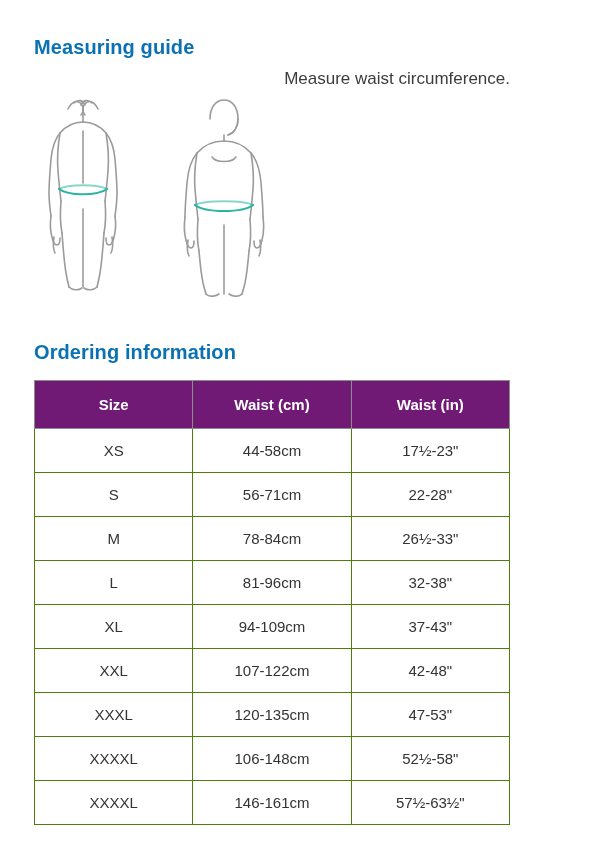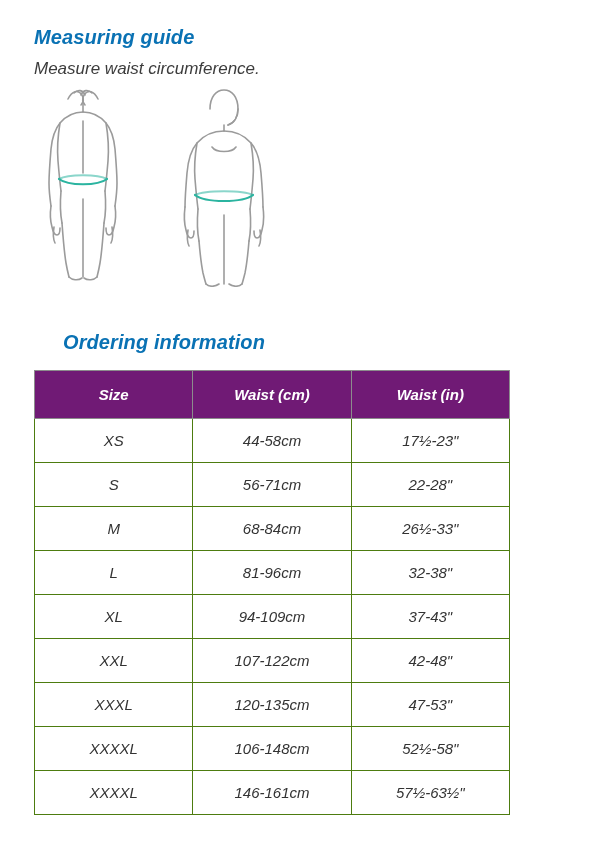--- a/index.html
+++ b/index.html
@@ -9,45 +9,44 @@
   }
   body {
     width: 605px;
     height: 868px;
     font-family: "Liberation Sans", sans-serif;
     color: #333333;
     position: relative;
     overflow: hidden;
   }
   .page {
-    padding: 26px 34px 0 34px;
+    padding: 36px 34px 0 34px;
     box-sizing: border-box;
     width: 544px;
-    font-style: italic;
   }
   .section-title {
     color: #0a72b4;
     font-size: 20px;
     font-weight: bold;
     margin: 0 0 10px 0;
     letter-spacing: 0.1px;
   }
   .subtitle {
     font-size: 17px;
     color: #3c3c3c;
     margin: 0 0 8px 0;
     font-weight: normal;
+    text-align: right;
   }
   .figure-wrap {
     margin: 8px 0 0 4px;
     height: 210px;
   }
   .ordering-head {
     margin-top: 34px;
-    margin-left: 29px;
   }
   table.size-table {
     border-collapse: collapse;
     width: 100%;
     margin-top: 16px;
     table-layout: fixed;
   }
   table.size-table th {
     background: #701a75;
     color: #ffffff;
@@ -159,21 +158,21 @@
         <td>44-58cm</td>
         <td>17½-23"</td>
       </tr>
       <tr>
         <td>S</td>
         <td>56-71cm</td>
         <td>22-28"</td>
       </tr>
       <tr>
         <td>M</td>
-        <td>68-84cm</td>
+        <td>78-84cm</td>
         <td>26½-33"</td>
       </tr>
       <tr>
         <td>L</td>
         <td>81-96cm</td>
         <td>32-38"</td>
       </tr>
       <tr>
         <td>XL</td>
         <td>94-109cm</td>

